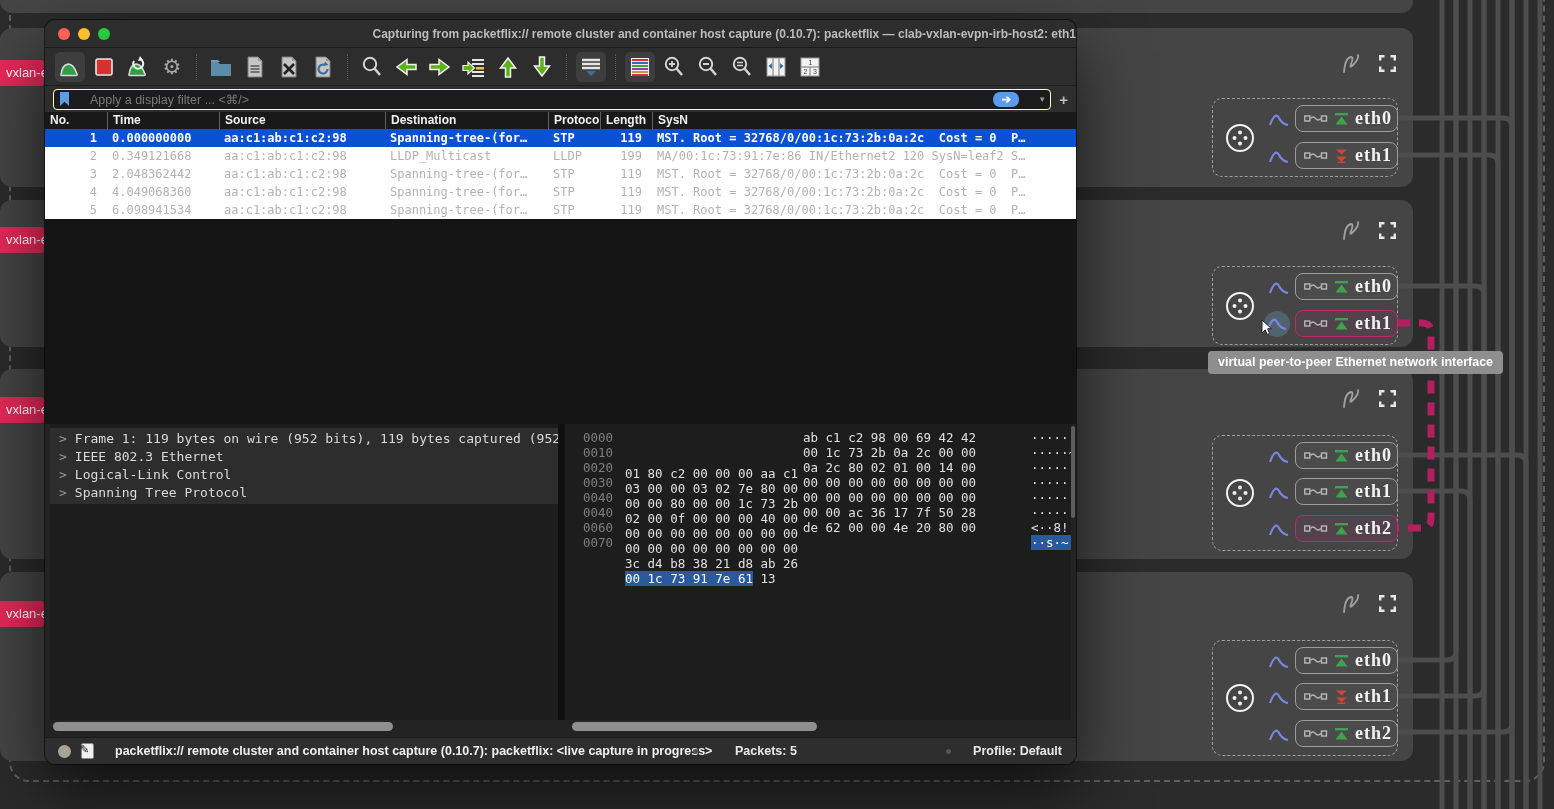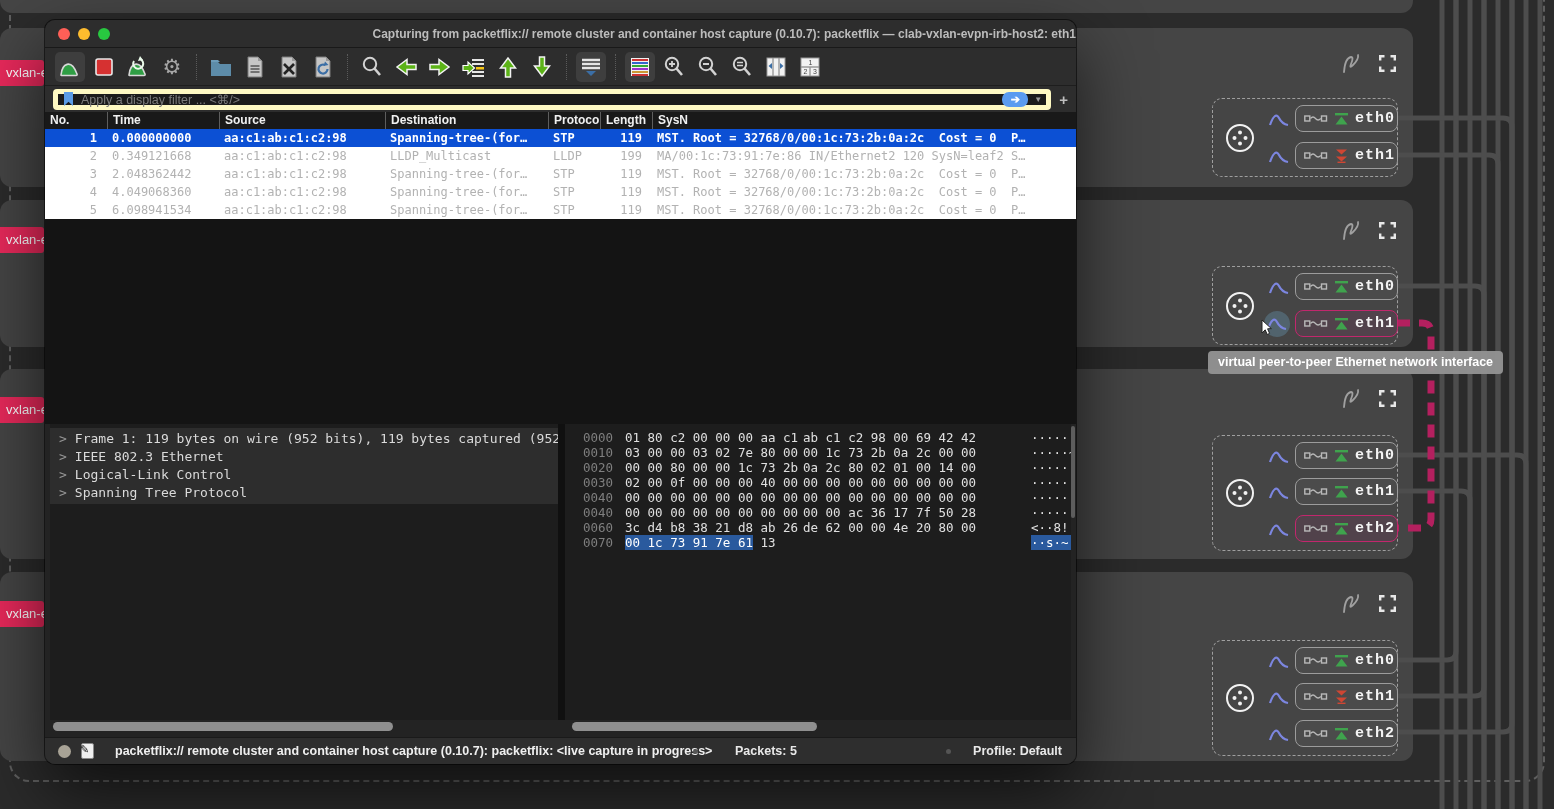--- a/index.html
+++ b/index.html
@@ -21,22 +21,22 @@
   .pod-box { border:1px dashed rgba(190,190,190,.75); border-radius:10px;
              left:1212px; width:186px; }
   .pod-icon { width:30px; height:30px; left:12px; }
 
   .wave-icon { width:22px; height:18px; left:1268px; }
 
   .eth-btn { left:1295px; width:103px; height:27px; border:1.5px solid #9c9c9c;
     border-radius:8px; background:#4b4b4b; display:flex; align-items:center;
     gap:6px; padding:0 8px; position:absolute; z-index:6; cursor:pointer; }
   .eth-btn.hl { border-color:#c2276d; background:#51424b; }
-  .eth-label { font-family:Liberation Mono, monospace; font-weight:700;
-    font-size:15px; letter-spacing:1px; color:#f3f3f3; }
+  .eth-label { font-family:Liberation Serif, serif; font-weight:700;
+    font-size:18px; letter-spacing:1px; color:#f3f3f3; }
   .veth-icon { width:24px; height:11px; flex:none; }
   .status-icon { width:15px; height:14px; flex:none; }
 
   .cursor-bubble { width:26px; height:26px; border-radius:50%;
     background:rgba(84,104,116,.85); left:1264px; }
 
   
   .vx-badge { left:0; width:44px; height:26px; background:#e8295b; color:#fff;
     font-size:13px; line-height:26px; padding-left:6px; overflow:hidden;
     white-space:nowrap; border-radius:0 3px 3px 0; z-index:7; }
@@ -65,22 +65,22 @@
     border-bottom:1px solid #1e1e1e; display:flex; align-items:center;
     padding-left:10px; gap:4px; }
   .tbtn { width:30px; height:30px; display:flex; align-items:center;
     justify-content:center; border-radius:5px; flex:none; cursor:pointer; }
   .tbtn.pressed { background:#3e3e3e; }
   .tsep { width:1px; height:26px; border-left:1px dotted #5a5a5a; margin:0 5px; flex:none; }
   .gear-glyph { font-size:21px; color:#a6a6a6; line-height:1; }
 
   #filterbar { left:0; top:66px; width:100%; height:26px; background:#2d2d2d;
     display:flex; align-items:center; padding:0 8px; gap:8px; }
-  #filter-field { flex:1; height:21px; background:#1b1b1b; border:5px solid #fef9c3;
-    border-radius:4px; display:flex; align-items:center; padding:0 4px; gap:6px; }
+  #filter-field { flex:1; height:21px; background:#1b1b1b; border:1px solid #fef9c3;
+    border-radius:4px; display:flex; align-items:center; padding:0 4px; gap:19px; }
   #filter-placeholder { flex:1; color:#7b7b7b; font-size:12.5px; }
   #apply-btn { width:26px; height:15px; background:#5a9bf0; border-radius:7px;
     display:flex; align-items:center; justify-content:center; color:#fff;
     font-size:11px; font-weight:700; line-height:1; cursor:pointer; }
   #apply-caret { color:#9a9a9a; font-size:8px; cursor:pointer; }
   #filter-add { color:#bdbdbd; font-size:15px; font-weight:700; cursor:pointer; }
 
   
   #plist-header { left:0; top:92px; width:100%; height:17px; background:#191919;
     display:flex; font-size:12px; font-weight:700; color:#f0f0f0; }
@@ -104,21 +104,21 @@
   #details-rows { left:0; top:4px; width:508px; background:#2d2d2d; padding:2px 0; }
   .drow { height:18px; line-height:18px; font-family:"DejaVu Sans Mono", monospace;
     font-size:13px; color:#dadada; white-space:pre; overflow:hidden; cursor:default; }
   .dchev { color:#969696; padding:0 8px 0 9px; }
   #pane-divider { left:513px; top:404px; width:7px; height:296px; background:#101010; }
   #hex-pane { left:520px; top:404px; width:506px; height:296px; background:#1d1d1d;
     overflow:hidden; }
   .xrow { display:flex; height:15px; line-height:15px;
     font-family:"DejaVu Sans Mono", monospace; font-size:12.5px; white-space:pre; }
   .xoff { width:48px; padding-left:6px; color:#7f7f7f; flex:none;margin-left:12px; }
-  .xh1 { width:178px; flex:none; color:#e0e0e0; }
+  .xh1 { width:178px; flex:none; color:#e0e0e0;margin-top:36px; }
   .xh2 { width:196px; flex:none; color:#e0e0e0; }
   .xasc { flex:1; color:#e0e0e0; overflow:hidden; margin-left:32px; }
   .xsel { background:#2a5a9e; color:#fff; }
   #hex-rows { left:0; top:6px; width:100%; }
   #vscroll-thumb { left:1026px; top:406px; width:4px; height:92px; background:#5d5d5d;
     border-radius:2px; cursor:pointer; }
 
   
   .hscroll-thumb { top:702px; height:9px; background:#8f8f8f; border-radius:5px;
     cursor:pointer; }

